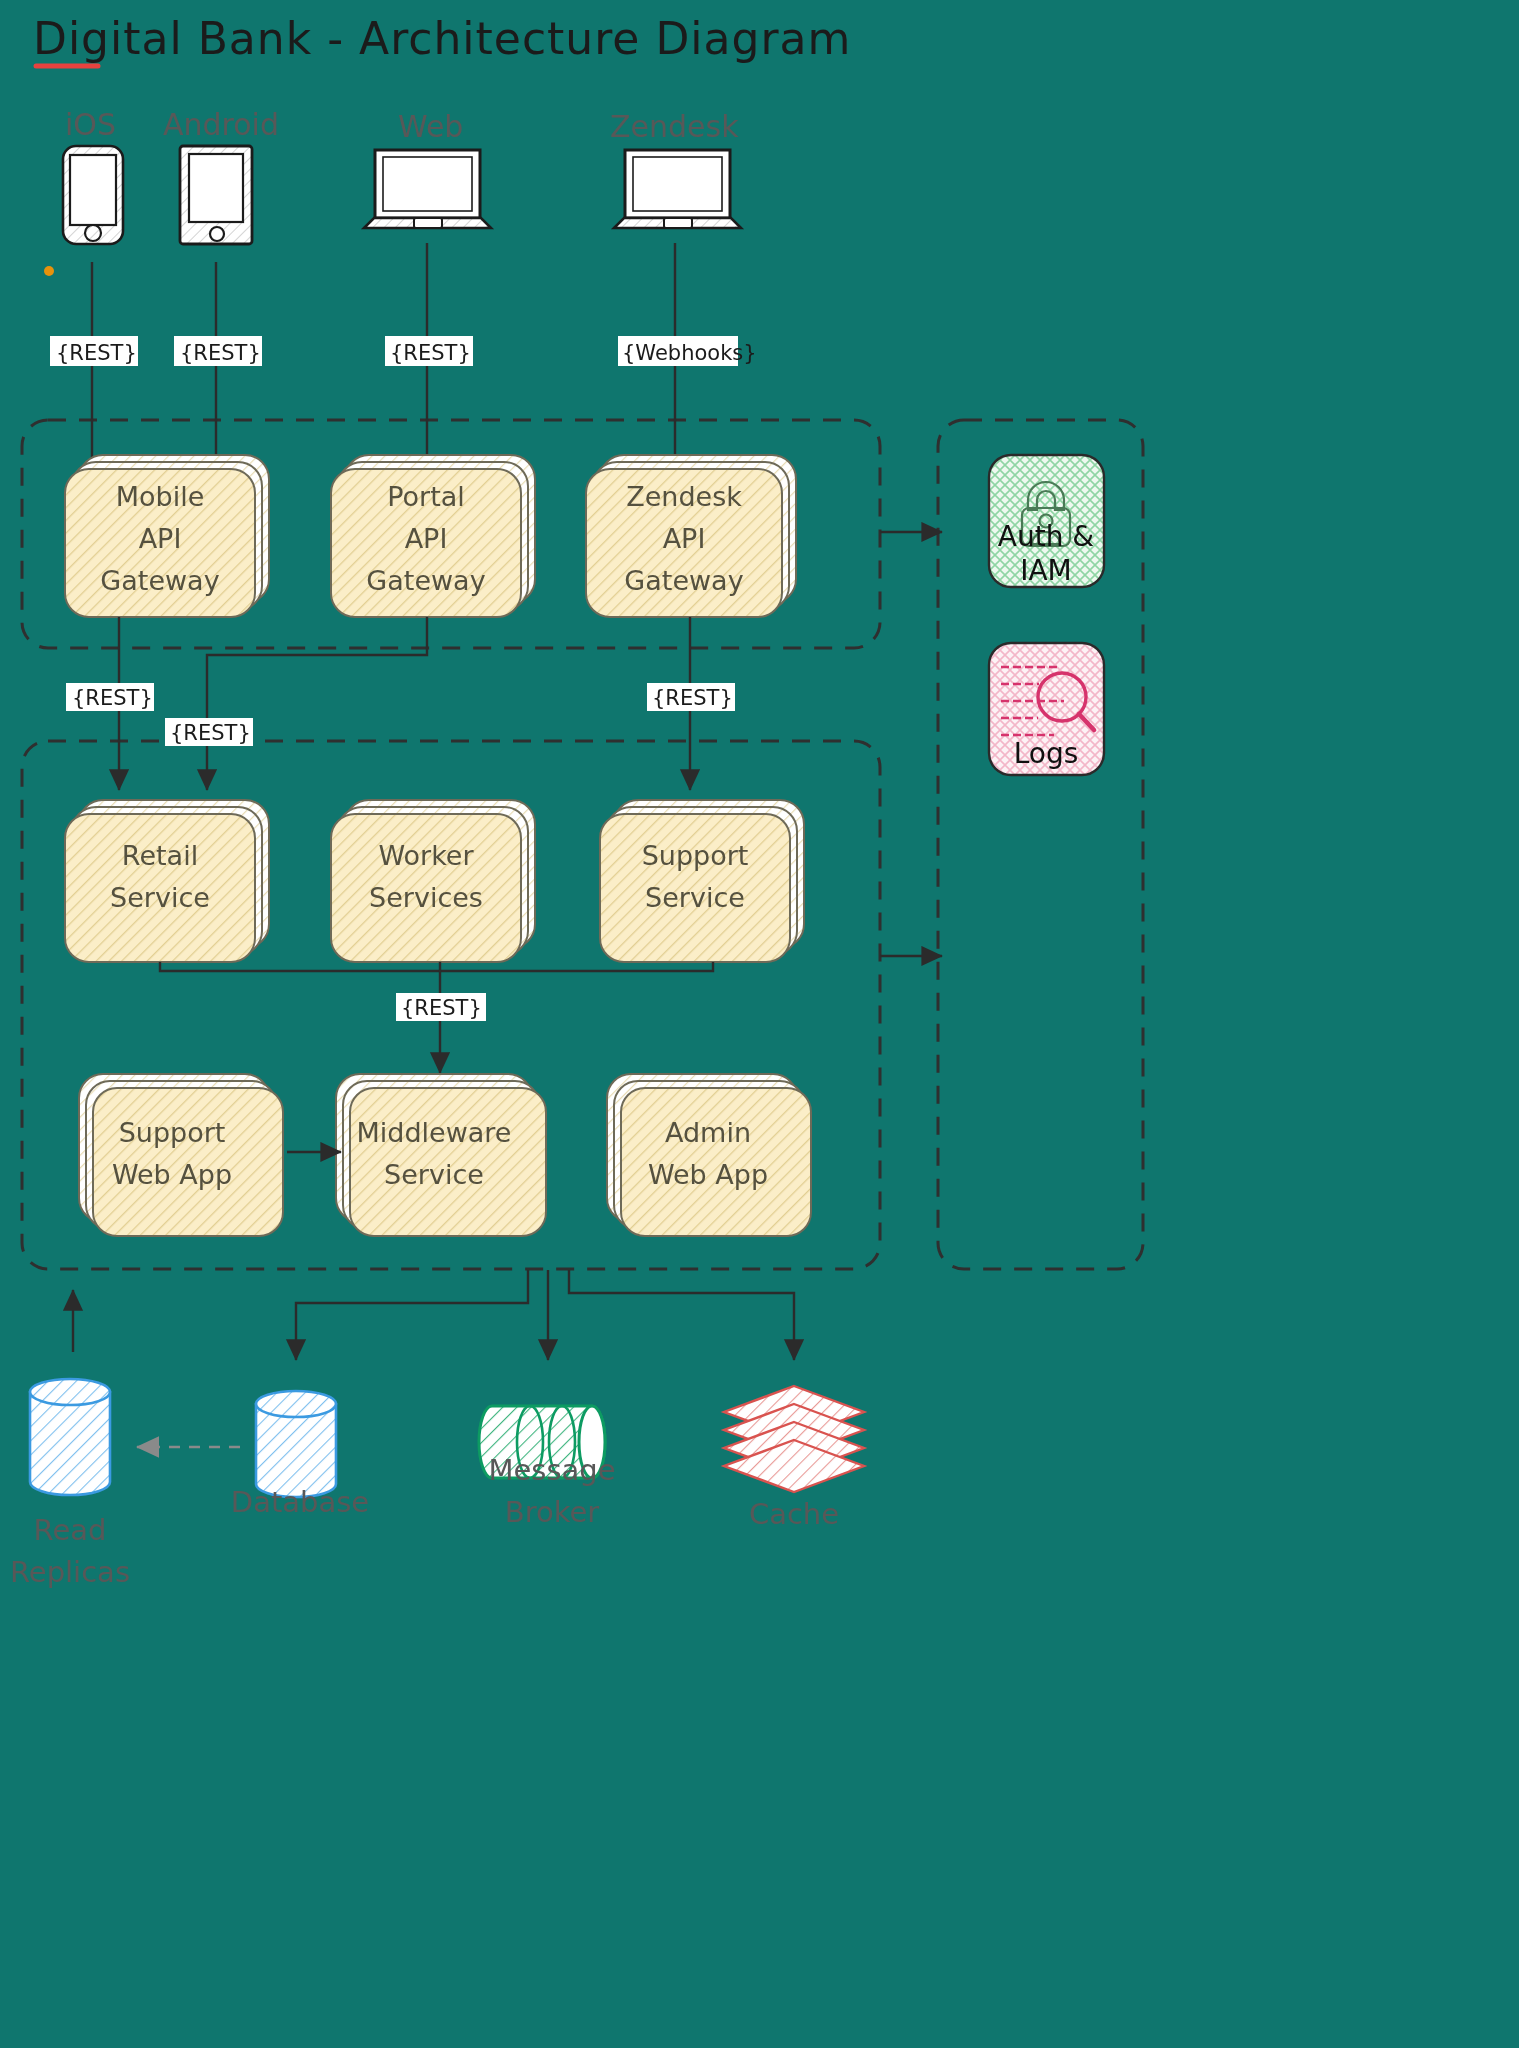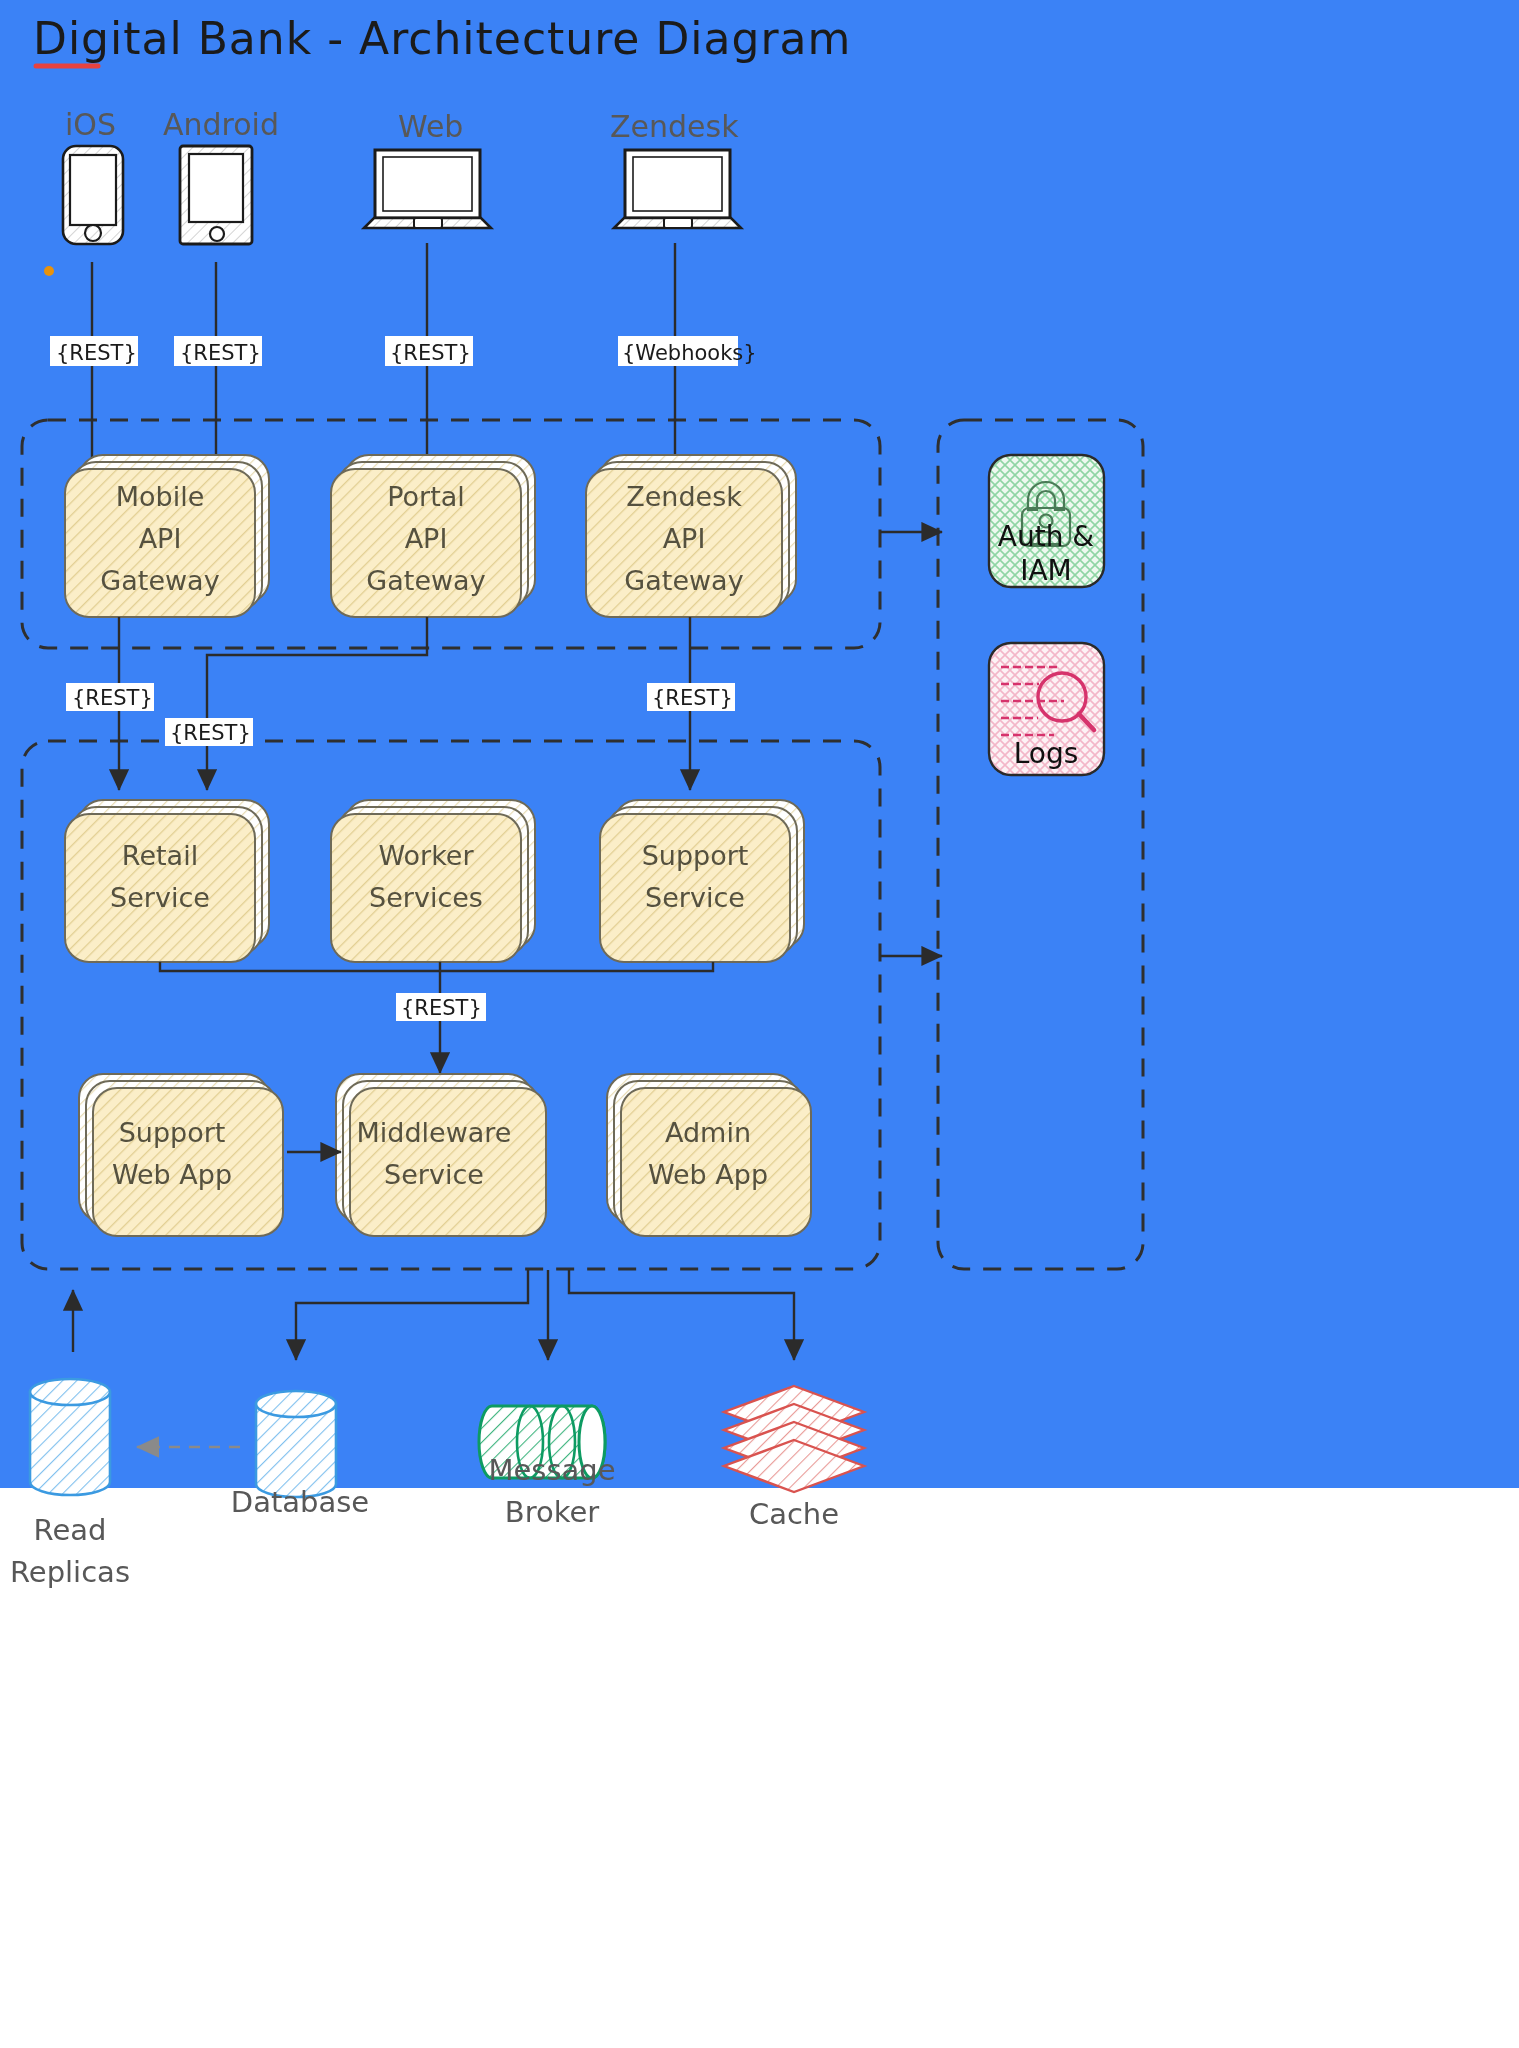--- a/index.html
+++ b/index.html
@@ -1,18 +1,18 @@
 <!DOCTYPE html>
 <html><head>
 <meta charset="utf-8">
 <title>Digital Bank - Architecture Diagram</title>
 <style>
   html,body{margin:0;padding:0;background:#ffffff;}
   body{width:1519px;height:2048px;font-family:"DejaVu Sans",sans-serif;overflow:hidden;}
-  #stage{position:relative;width:1519px;height:1488px;background:#3b82f6;}
+  #stage{position:relative;width:1519px;height:2048px;background:#0f766e;}
   svg#diagram{position:absolute;left:0;top:0;width:1519px;height:2048px;display:block;}
   text{ -webkit-font-smoothing:antialiased; }
   .title-txt{font-size:44px;fill:#1b1b1b;font-family:"DejaVu Sans",sans-serif;letter-spacing:1px;}
   .client-lbl{font-size:30px;fill:#585858;font-family:"DejaVu Sans",sans-serif;}
   .edge-lbl{font-size:21px;fill:#1b1b1b;font-family:"DejaVu Sans",sans-serif;}
   .node-lbl{font-size:27px;fill:#55513f;font-family:"DejaVu Sans",sans-serif;}
   .store-lbl{font-size:29px;fill:#585858;font-family:"DejaVu Sans",sans-serif;}
   .icon-lbl{font-size:28px;fill:#101010;font-family:"DejaVu Sans",sans-serif;}
   .ln{stroke:#2b2b2b;stroke-width:2.4;fill:none;}
   .grp{stroke:#2f2f2f;stroke-width:3;fill:none;stroke-dasharray:18 13;stroke-linecap:butt;}

